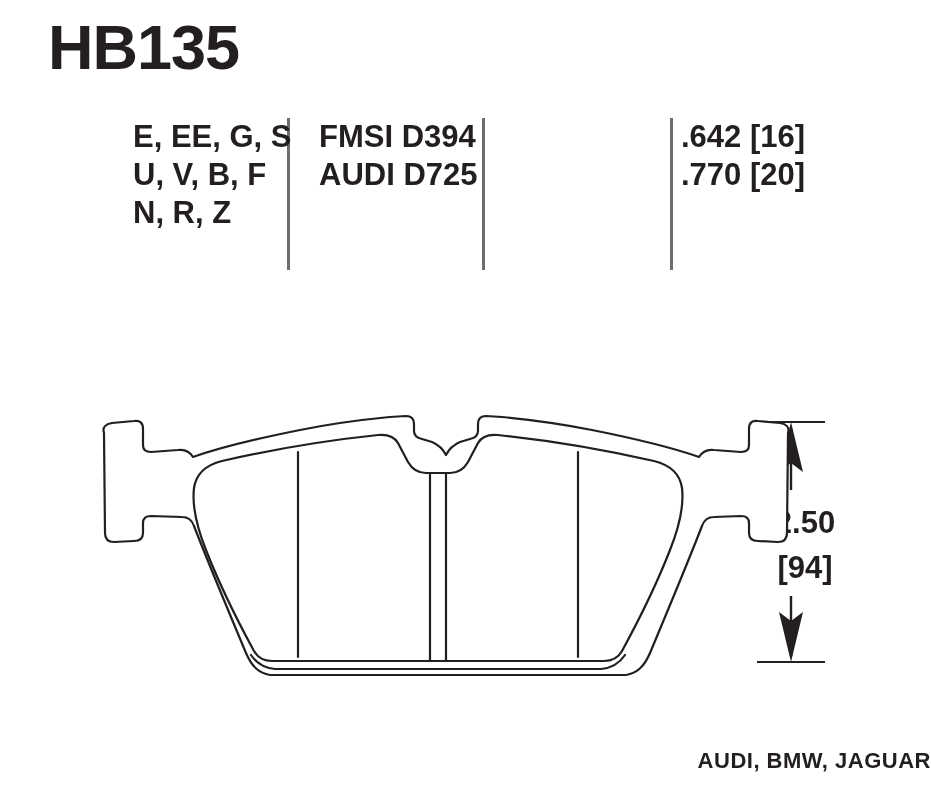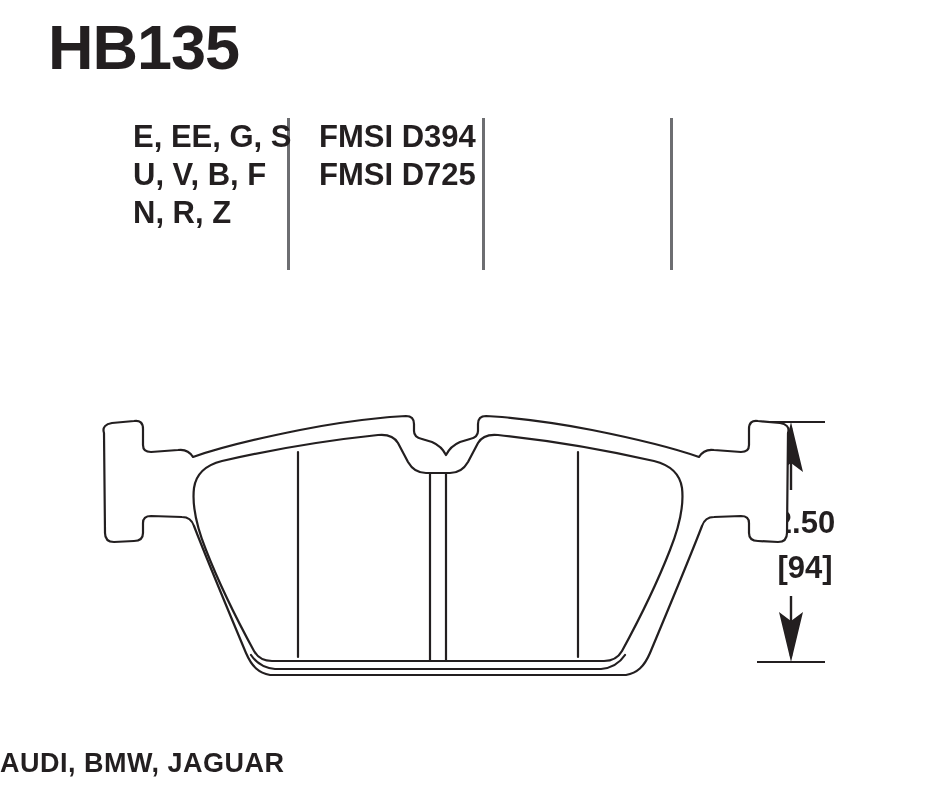--- a/index.html
+++ b/index.html
@@ -131,22 +131,22 @@
     width: 620px;
     height: 290px;
   }
 
   
   #footer-applications {
     position: absolute;
     left: 0;
     top: 748px;
     width: 931px;
-    text-align: left;
-    font-size: 27px;
+    text-align: right;
+    font-size: 22px;
     font-weight: bold;
     letter-spacing: 0.5px;
     color: #231f20;
   }
 
   svg { display: block; overflow: visible; }
 </style>
 </head>
 <body>
 
@@ -161,23 +161,27 @@
     <div class="spec-sep" style="left:670px"></div>
 
     <div class="spec-col" id="col-compounds">
       <div class="spec-line">E, EE, G, S</div>
       <div class="spec-line">U, V, B, F</div>
       <div class="spec-line">N, R, Z</div>
     </div>
 
     <div class="spec-col" id="col-fmsi">
       <div class="spec-line">FMSI D394</div>
-      <div class="spec-line">FMSI D725</div>
+      <div class="spec-line">AUDI D725</div>
     </div>
 
+    <div class="spec-col" id="col-thickness">
+      <div class="spec-line">.642 [16]</div>
+      <div class="spec-line">.770 [20]</div>
+    </div>
   </div>
 
 
   <div id="height-dimension">
     <div class="ext-h" id="height-ext-top"></div>
     <div class="ext-h" id="height-ext-bottom"></div>
 
     <svg width="196" height="260" viewBox="0 0 196 260">
 
       <line x1="56" y1="78" x2="56" y2="16" stroke="#231f20" stroke-width="2.4"></line>

